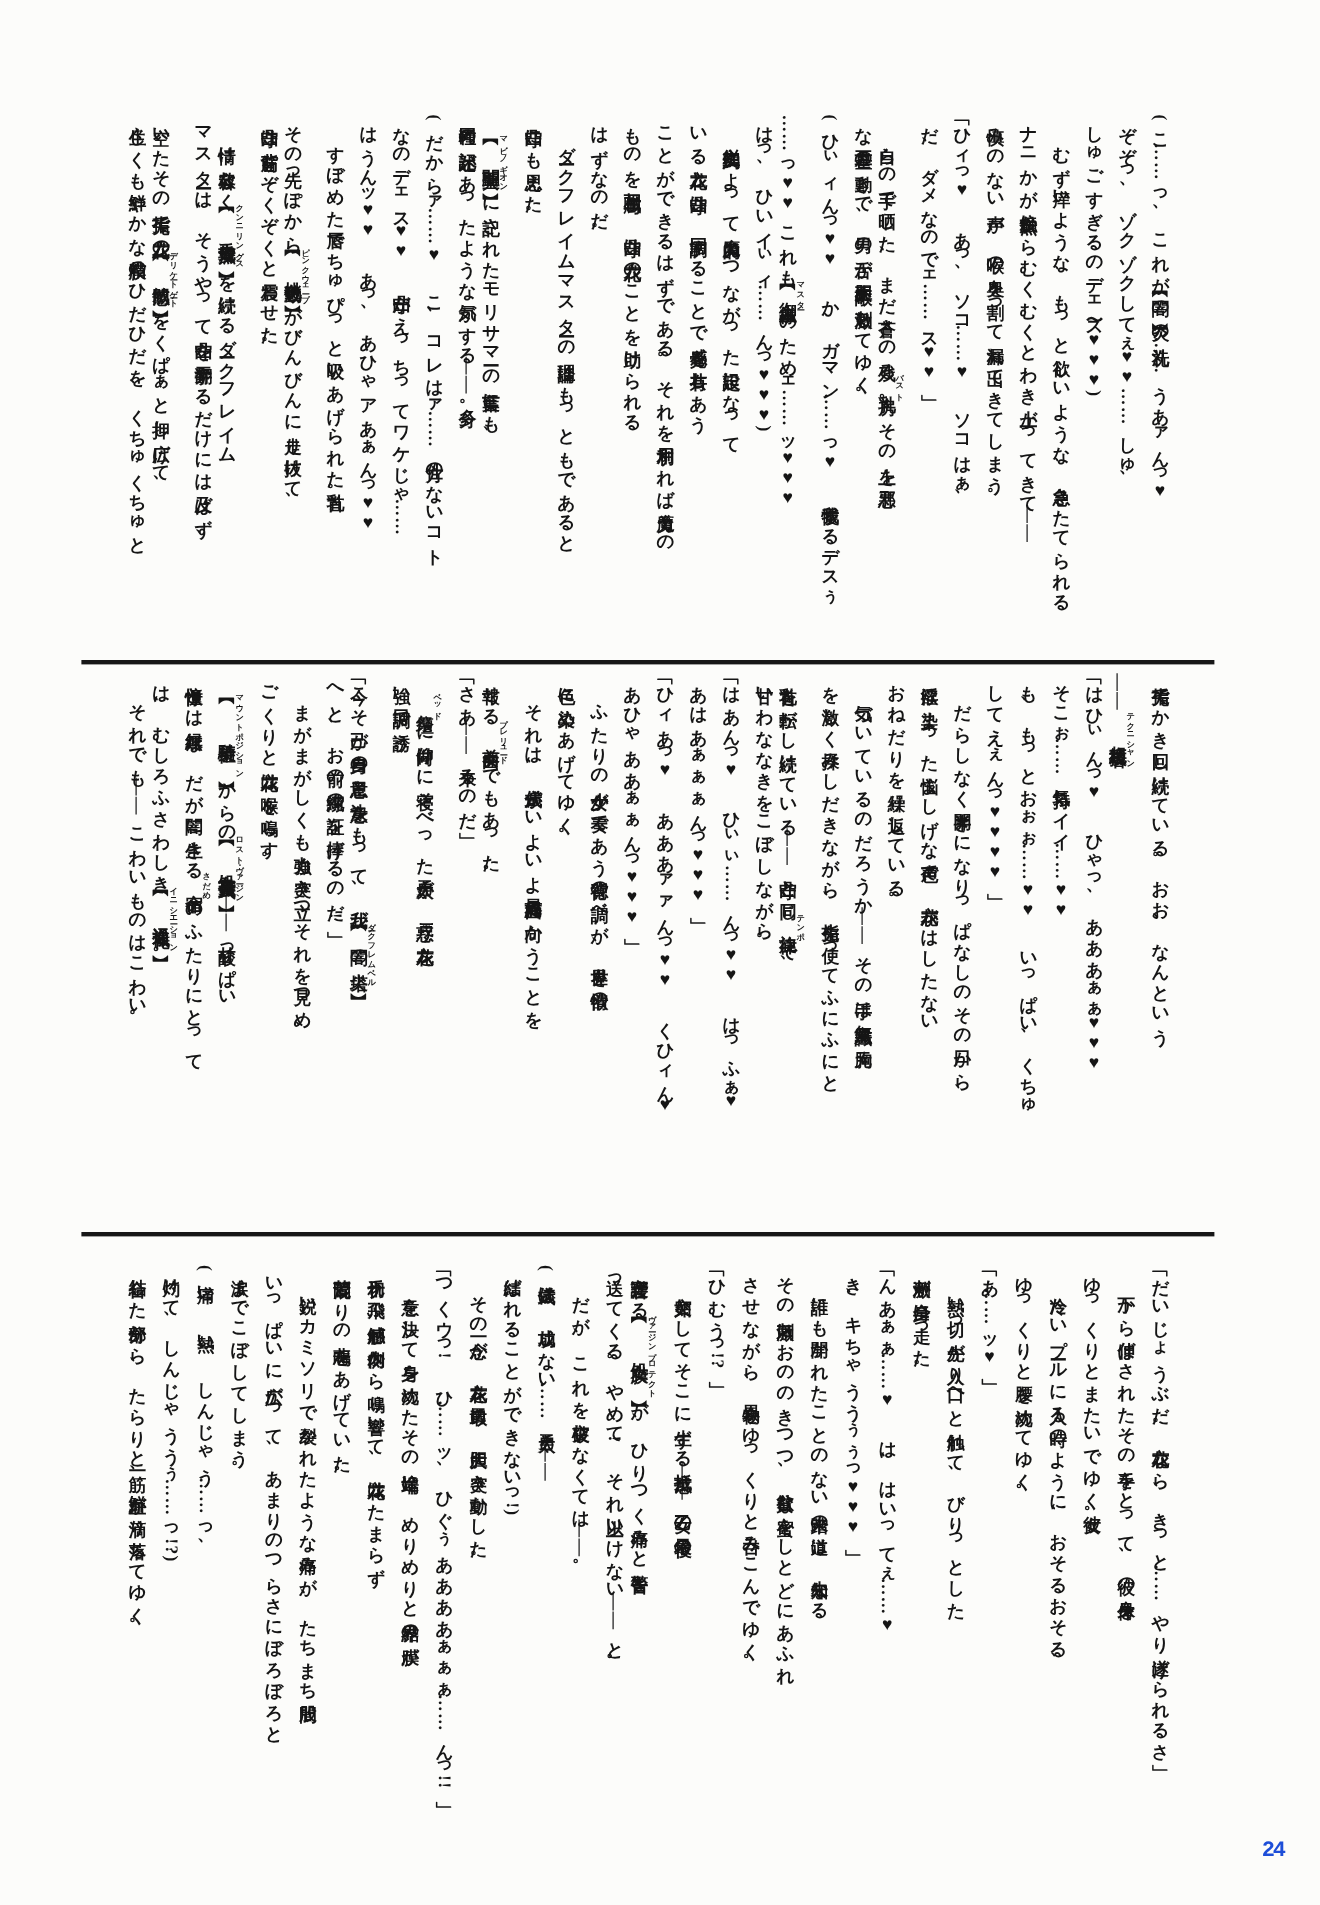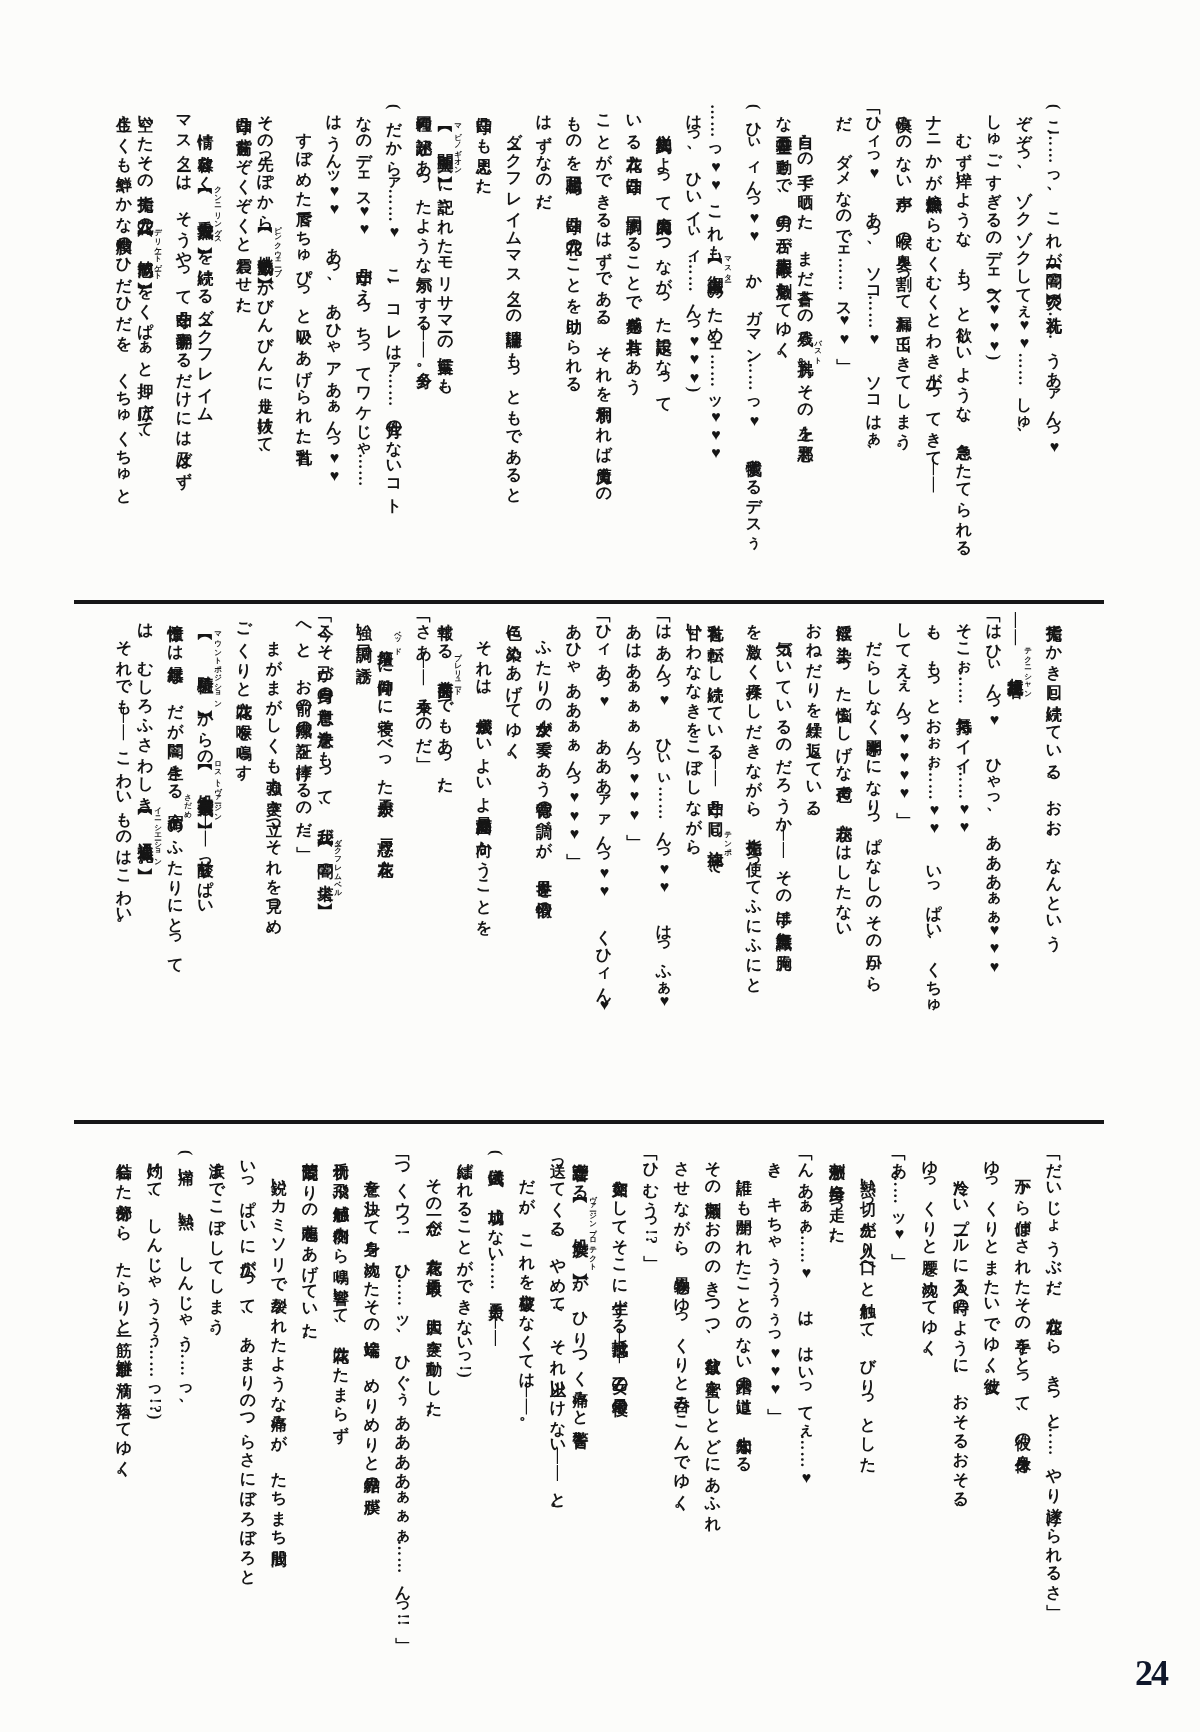--- a/index.html
+++ b/index.html
@@ -35,25 +35,25 @@
   .rule{
     position:absolute;
     left:74px;width:1030px;height:4px;
     background:#171717;
   }
   .rule1{top:600px;}
   .rule2{top:1120px;}
   .page-number{
     position:absolute;
     right:33px;bottom:38px;
-    font-family:Liberation Serif, serif;
+    font-family:Liberation Mono, monospace;
     font-weight:bold;
-    font-size:36px;
+    font-size:20px;
     letter-spacing:-2px;
-    color:#0f172a;
+    color:#1d4ed8;
   }
 </style>
 </head>
 <body>
 
 <div class="tblock block1">
     <div class="col">(こ……っ、これが【闇の炎】の洗礼……うあァんっ♥</div>
     <div class="col">ぞぞっ、ゾクゾクしてぇ♥♥……しゅ、</div>
     <div class="col">しゅごすぎるのデェ〜ス♥♥♥)</div>
     <div class="col">　むず痒いような、もっと欲しいような、急きたてられる</div>

